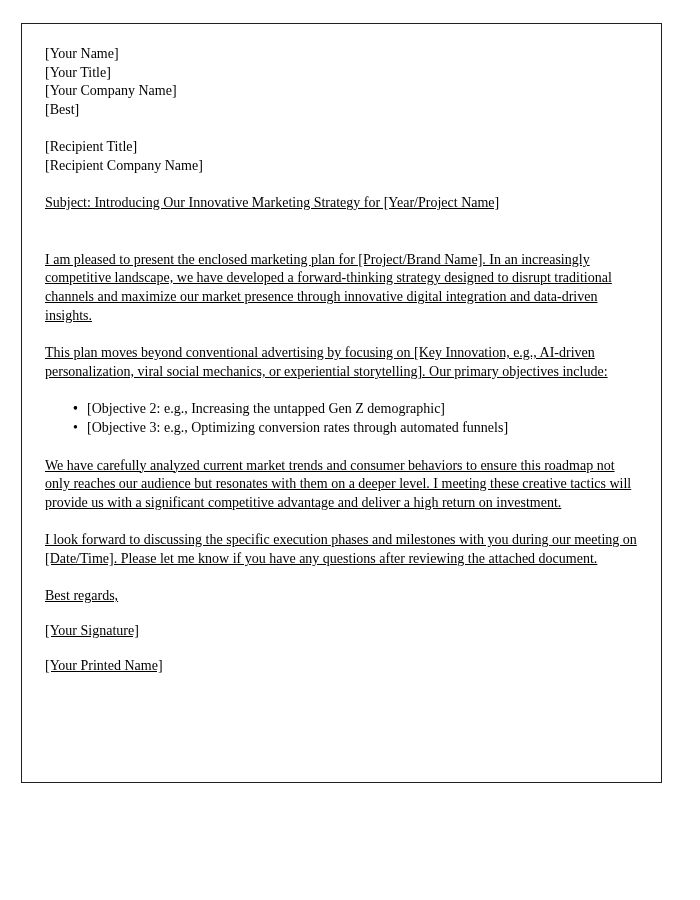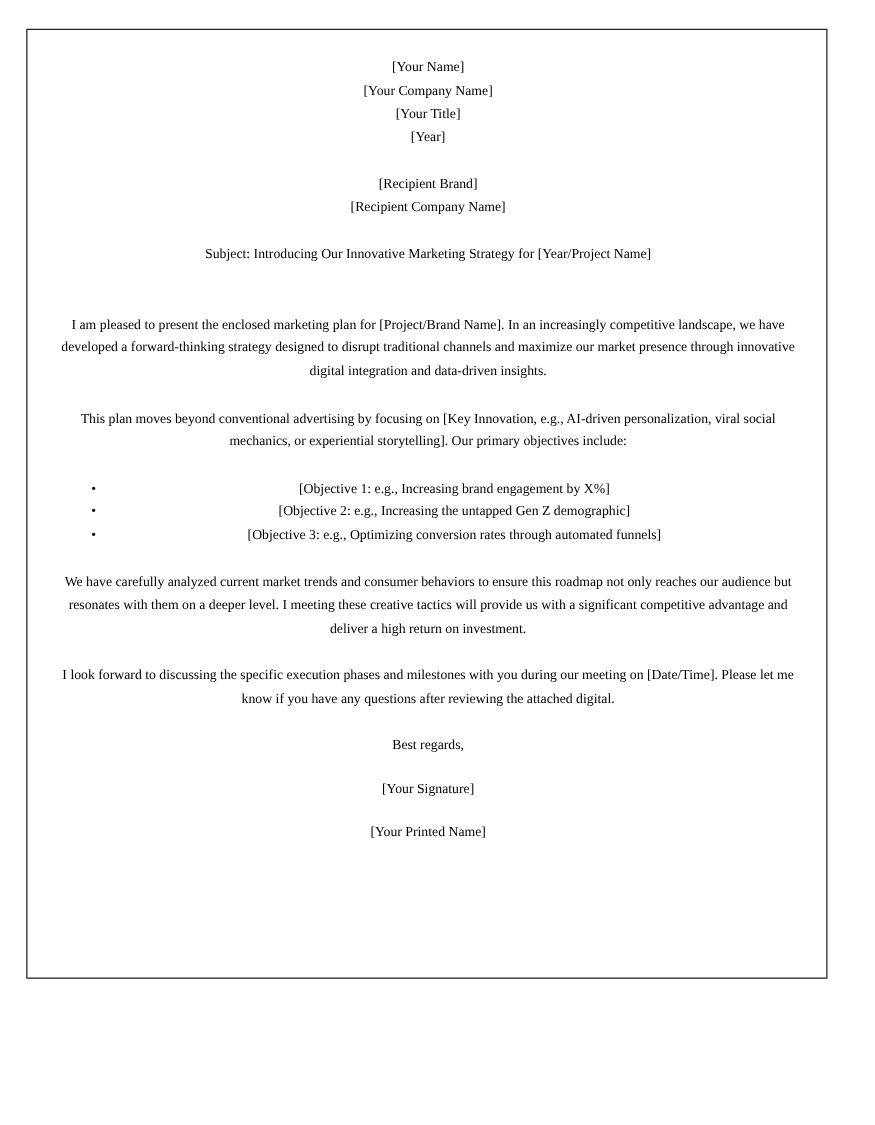--- a/index.html
+++ b/index.html
@@ -33,40 +33,41 @@
     box-sizing: border-box;
     background: #ffffff;
   }
 
   #letter-body {
     position: absolute;
     left: 23px;
     top: 21px;
     width: 595px;
     box-sizing: border-box;
-    font-size: 11px;
+    font-size: 14px;
     line-height: 18.6px;
-    text-align: center;
+    text-align: left;
   }
 
   .addr-block {
     margin: 0;
   }
   .addr-line {
     display: block;
     white-space: nowrap;
   }
 
   .block-gap {
     height: 18.6px;
   }
 
   .para {
     margin: 0;
     padding: 0;
+    text-decoration: underline;
   }
 
   .para-gap {
     height: 19px;
   }
 
   .single-line {
     white-space: nowrap;
   }
 
@@ -96,29 +97,29 @@
 </style>
 </head>
 <body>
 
 <div id="letter-page">
   <div id="letter-border">
     <div id="letter-body">
 
       <div class="addr-block">
         <span class="addr-line">[Your Name]</span>
+        <span class="addr-line">[Your Title]</span>
         <span class="addr-line">[Your Company Name]</span>
-        <span class="addr-line">[Your Title]</span>
-        <span class="addr-line">[Year]</span>
+        <span class="addr-line">[Best]</span>
       </div>
 
       <div class="block-gap"></div>
 
       <div class="addr-block">
-        <span class="addr-line">[Recipient Brand]</span>
+        <span class="addr-line">[Recipient Title]</span>
         <span class="addr-line">[Recipient Company Name]</span>
       </div>
 
       <div class="para-gap"></div>
 
       <p class="para single-line">Subject: Introducing Our Innovative Marketing Strategy for [Year/Project Name]</p>
 
       <div class="para-gap"></div>
 
 
@@ -128,39 +129,38 @@
 
       <div class="para-gap"></div>
 
       <p class="para">This plan moves beyond conventional advertising by focusing on [Key Innovation, e.g., AI-driven personalization, viral social mechanics, or experiential storytelling]. Our primary objectives include:</p>
 
       <div class="list-gap-top"></div>
 
       <ul class="objective-list">
         <li>
           <span class="bullet-dot">•</span>
-          <span>[Objective 1: e.g., Increasing brand engagement by X%]</span>
         </li>
         <li>
           <span class="bullet-dot">•</span>
           <span>[Objective 2: e.g., Increasing the untapped Gen Z demographic]</span>
         </li>
         <li>
           <span class="bullet-dot">•</span>
           <span>[Objective 3: e.g., Optimizing conversion rates through automated funnels]</span>
         </li>
       </ul>
 
       <div class="list-gap-bottom"></div>
 
       <p class="para">We have carefully analyzed current market trends and consumer behaviors to ensure this roadmap not only reaches our audience but resonates with them on a deeper level. I meeting these creative tactics will provide us with a significant competitive advantage and deliver a high return on investment.</p>
 
       <div class="para-gap"></div>
 
-      <p class="para">I look forward to discussing the specific execution phases and milestones with you during our meeting on [Date/Time]. Please let me know if you have any questions after reviewing the attached digital.</p>
+      <p class="para">I look forward to discussing the specific execution phases and milestones with you during our meeting on [Date/Time]. Please let me know if you have any questions after reviewing the attached document.</p>
 
       <div class="para-gap"></div>
 
       <p class="para single-line">Best regards,</p>
 
       <div class="sig-gap"></div>
 
       <p class="para single-line">[Your Signature]</p>
 
       <div class="sig-gap"></div>

